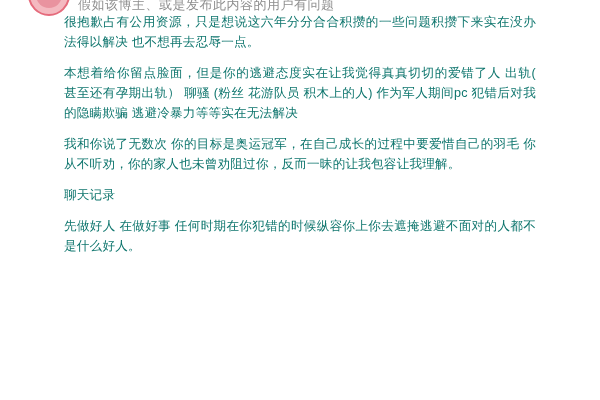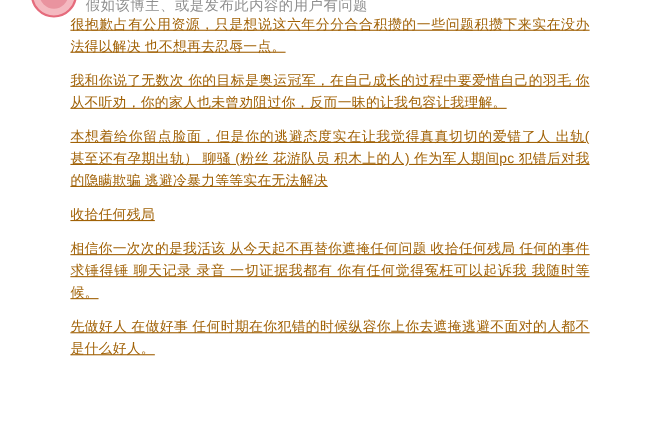--- a/index.html
+++ b/index.html
@@ -65,44 +65,42 @@
     left: 0;
     top: 12px;
     width: 600px;
     padding: 0 64px 0 64px;
     box-sizing: border-box;
   }
   p.para {
     margin: 0 0 11px 0;
     font-size: 12.6px;
     line-height: 20px;
-    color: #a16207;
+    color: #0f766e;
     text-align: justify;
     word-break: break-all;
     letter-spacing: 0.2px;
-    text-decoration: underline;
   }
   p.para.short {
     text-align: left;
   }
 </style>
 </head>
 <body>
 
 <div class="post">
 
   <div class="header-row">
     <div class="avatar">
       <div class="avatar-inner"></div>
     </div>
     <div class="header-text">假如该博主、或是发布此内容的用户有问题</div>
   </div>
 
   <div class="body">
     <p class="para">很抱歉占有公用资源，只是想说这六年分分合合积攒的一些问题积攒下来实在没办法得以解决 也不想再去忍辱一点。</p>
+    <p class="para">本想着给你留点脸面，但是你的逃避态度实在让我觉得真真切切的爱错了人 出轨( 甚至还有孕期出轨） 聊骚 (粉丝 花游队员 积木上的人) 作为军人期间pc 犯错后对我的隐瞒欺骗 逃避冷暴力等等实在无法解决</p>
     <p class="para">我和你说了无数次 你的目标是奥运冠军，在自己成长的过程中要爱惜自己的羽毛 你从不听劝，你的家人也未曾劝阻过你，反而一昧的让我包容让我理解。</p>
-    <p class="para">本想着给你留点脸面，但是你的逃避态度实在让我觉得真真切切的爱错了人 出轨( 甚至还有孕期出轨） 聊骚 (粉丝 花游队员 积木上的人) 作为军人期间pc 犯错后对我的隐瞒欺骗 逃避冷暴力等等实在无法解决</p>
-    <p class="para short">收拾任何残局</p>
-    <p class="para">相信你一次次的是我活该 从今天起不再替你遮掩任何问题 收拾任何残局 任何的事件求锤得锤 聊天记录 录音 一切证据我都有 你有任何觉得冤枉可以起诉我 我随时等候。</p>
+    <p class="para short">聊天记录</p>
     <p class="para">先做好人 在做好事 任何时期在你犯错的时候纵容你上你去遮掩逃避不面对的人都不是什么好人。</p>
   </div>
 
 </div>
 
 </body></html>

